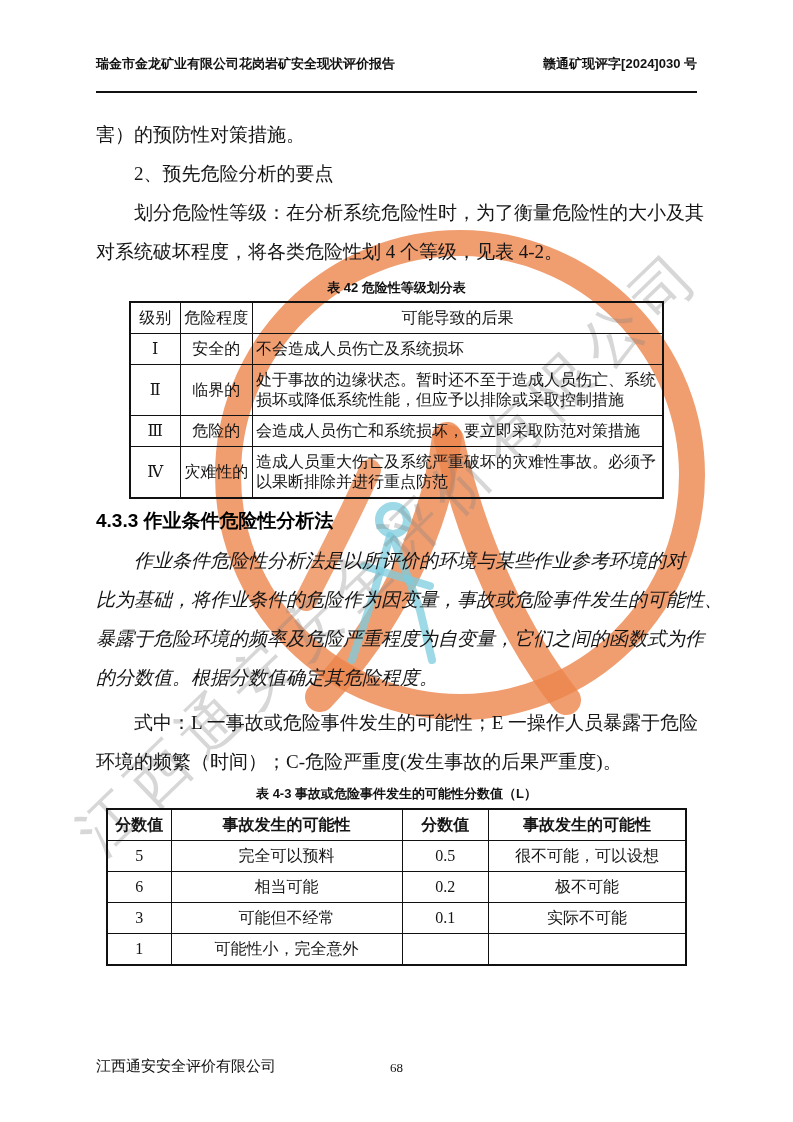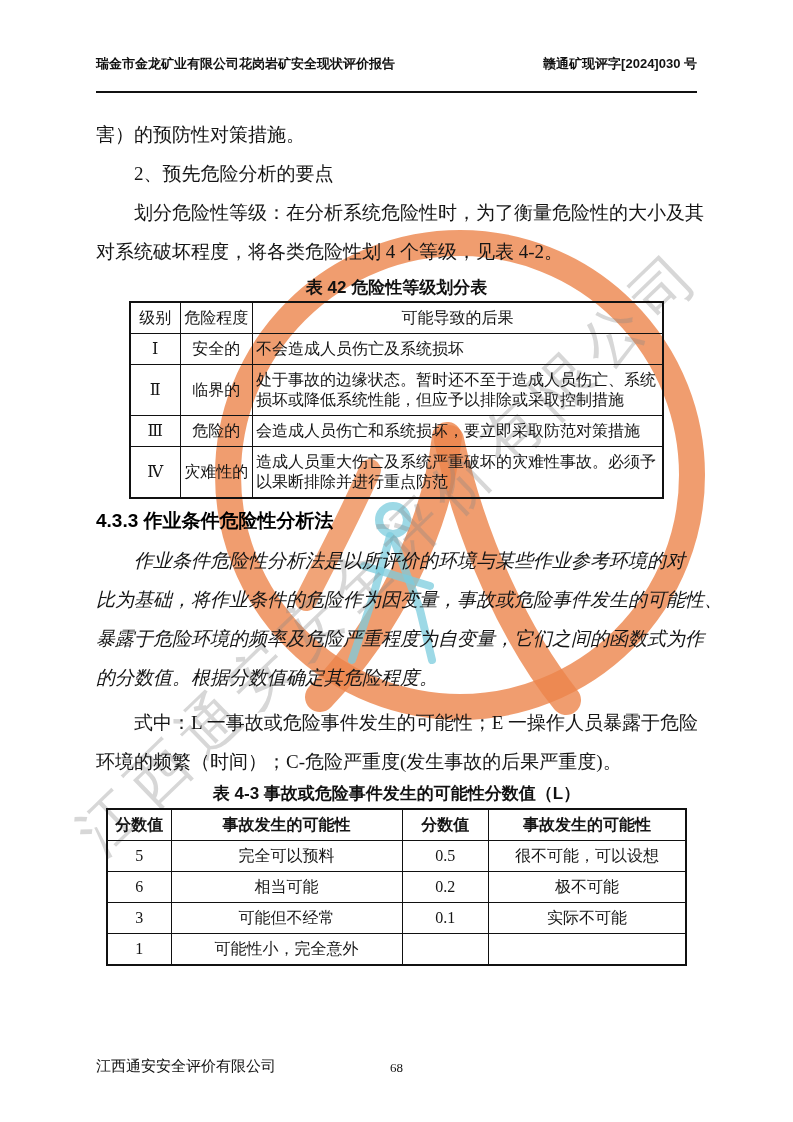--- a/index.html
+++ b/index.html
@@ -31,21 +31,21 @@
     font-size:13px;font-weight:700;color:#111;
   }
   .para{font-size:19px;line-height:39px;}
   .para .line{white-space:nowrap;}
   .para.indent-first .line:first-child{text-indent:2em;}
   .p1{margin-top:22px;}
   .p4{margin-top:8px;font-style:italic;}
   .p5{margin-top:6px;}
   .caption{
     font-family:"Liberation Sans","DejaVu Sans",sans-serif;
-    font-weight:700;font-size:17px;line-height:22px;text-align:center;color:#111;
+    font-weight:700;font-size:13px;line-height:22px;text-align:center;color:#111;
   }
   .cap42{margin-top:6px;}
   .cap43{margin-top:2px;}
   table{border-collapse:collapse;margin:2px auto 0;border:2px solid #111;}
   th,td{border:1px solid #111;font-weight:400;}
   .t42{width:535px;}
   .t42 th{font-size:16px;line-height:20px;padding:5px 2px;text-align:center;}
   .t42 td{font-size:16px;line-height:20px;padding:5px 3px;text-align:center;}
   .t42 td:nth-child(3){text-align:left;}
   .t43{width:581px;margin-top:3px;}

